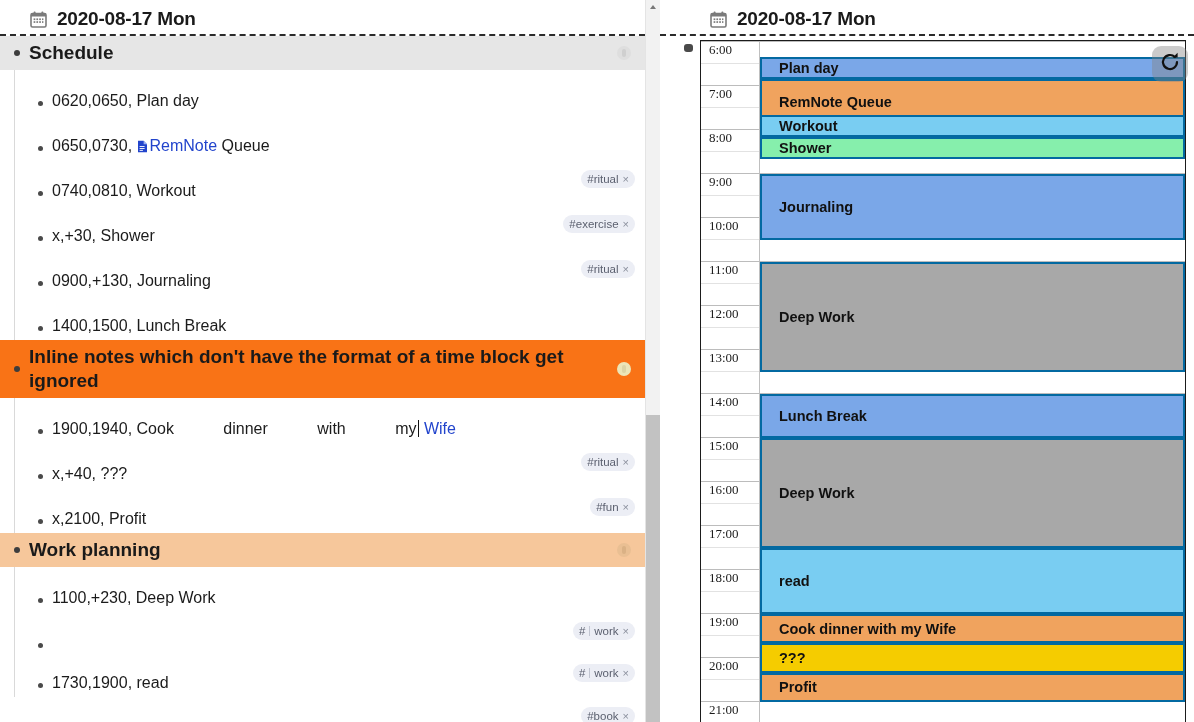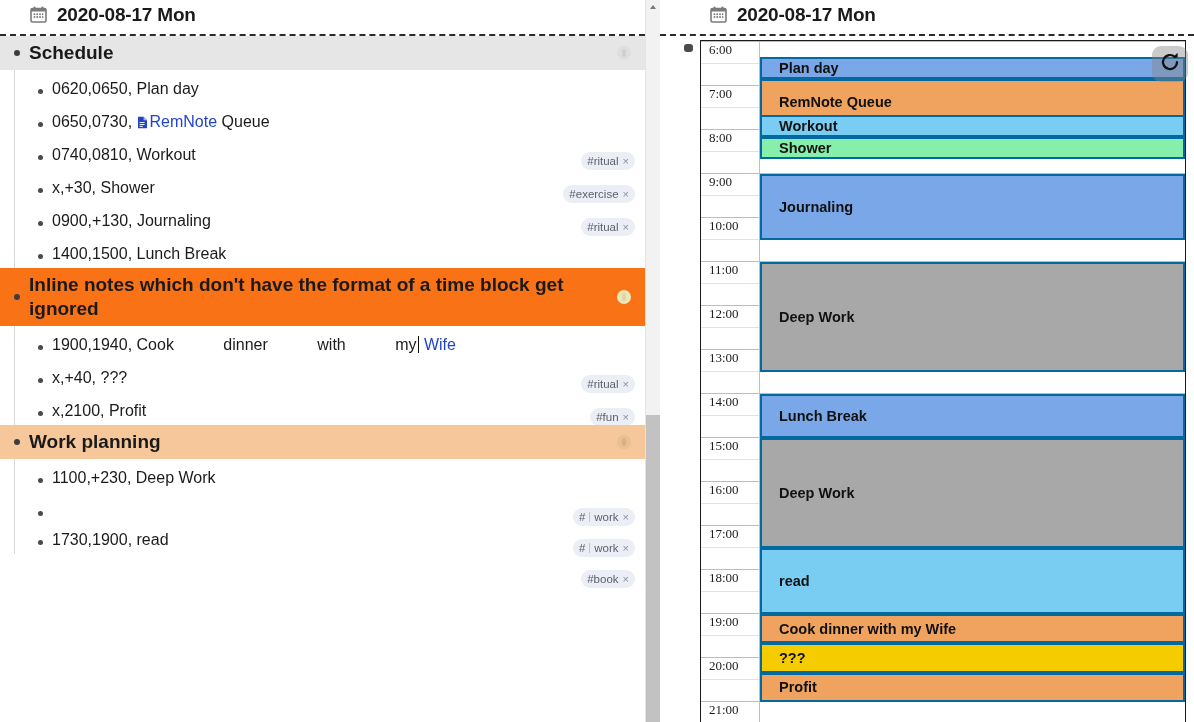--- a/index.html
+++ b/index.html
@@ -13,21 +13,21 @@
   #app { position: relative; width: 1194px; height: 722px; }
 
   
   #left-pane {
     position: absolute; left: 0; top: 0;
     width: 645px; height: 722px;
     background: #ffffff;
     overflow: hidden;
   }
   .day-header {
-    display: flex; align-items: center;
+    display: flex; align-items: flex-end;
     height: 28px; padding-left: 30px;
     gap: 10px;
   }
   .cal-glyph {
     width: 17px; height: 17px;
     position: relative; display: inline-block;
     flex: 0 0 auto;
   }
   .cal-glyph svg { display: block; }
   .day-title {
@@ -75,21 +75,21 @@
   
   .children {
     position: relative;
     padding-left: 30px;
   }
   .children::before {
     content: "";
     position: absolute; left: 14px; top: 0; bottom: 0;
     width: 1px; background: #d9d9d9;
   }
-  .row.child { padding: 8px 0 4px 8px; align-items: flex-start; }
+  .row.child { padding: 20px 0 4px 8px; align-items: flex-start; }
 
   .circle-badge {
     position: absolute; right: 14px; top: 50%;
     transform: translateY(-50%);
     width: 14px; height: 14px; border-radius: 50%;
     background: #dedede;
   }
   .row.group.yellow .circle-badge { background: #ece6b8; }
   .row.group.orange .circle-badge { background: #e9bf93; }
   .circle-badge::after {

